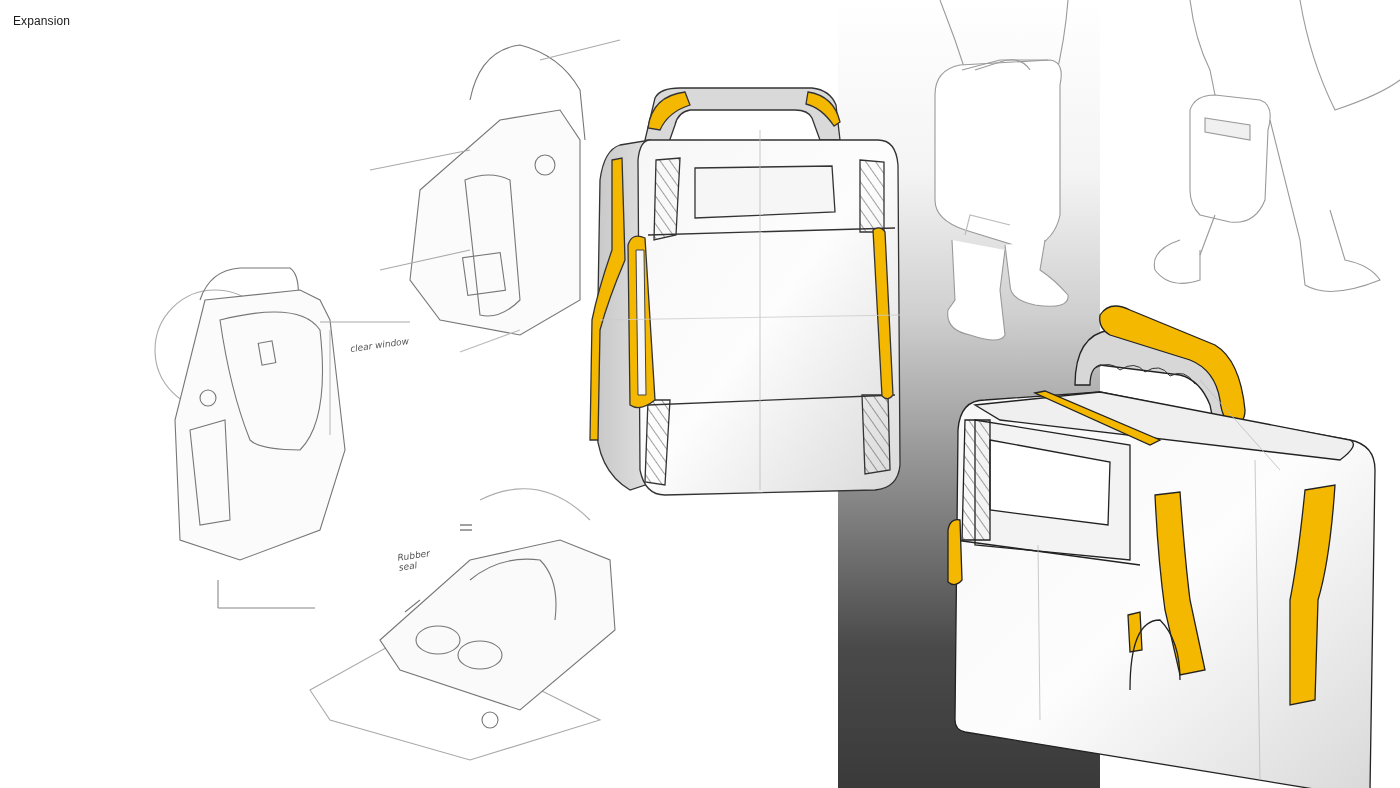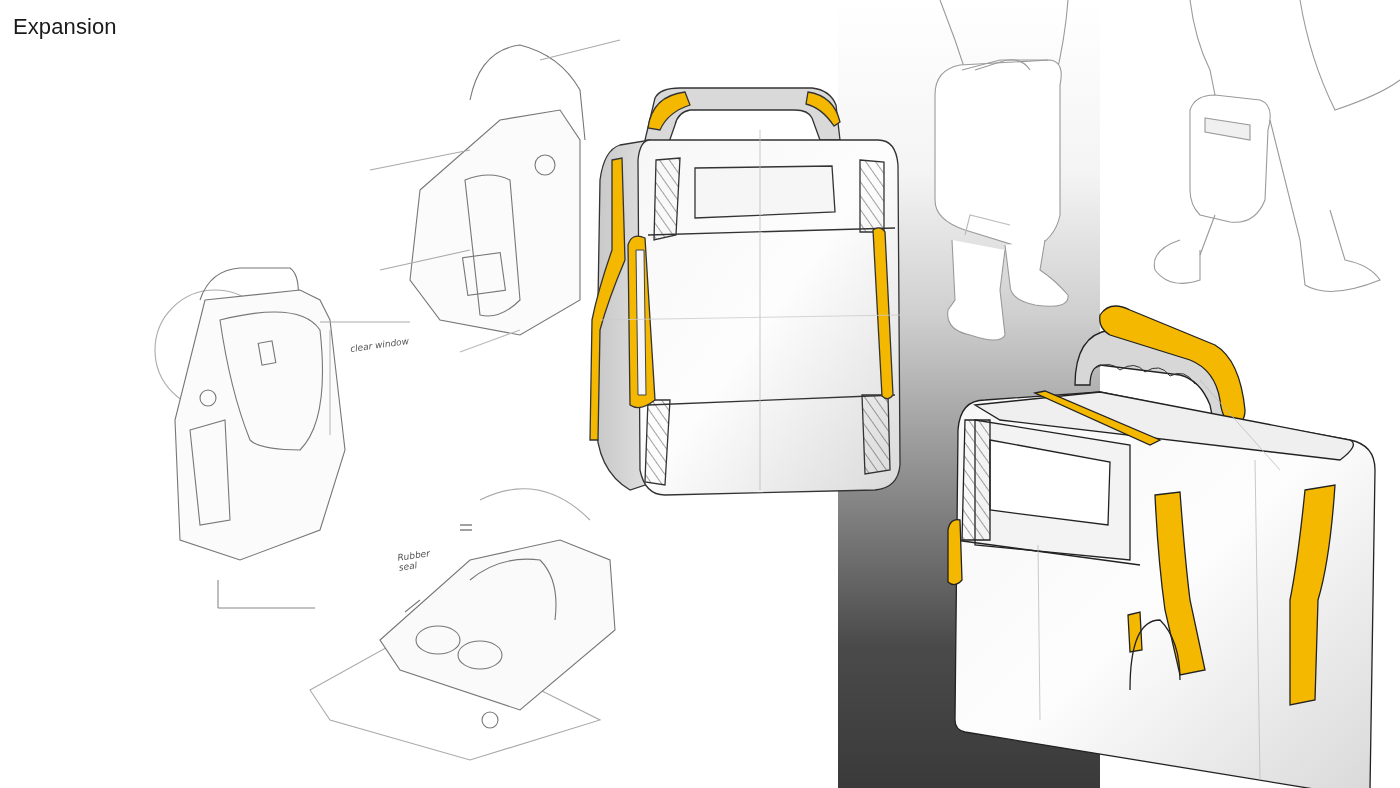--- a/index.html
+++ b/index.html
@@ -1,17 +1,17 @@
 <!DOCTYPE html>
 <html><head>
 <meta charset="utf-8">
 <style>
   html, body { margin:0; padding:0; }
   body { width:1400px; height:788px; overflow:hidden; background:#ffffff; position:relative; font-family:"Liberation Sans", sans-serif; }
-  .title { position:absolute; left:13px; top:14px; font-size:22px; color:#1a1a1a; letter-spacing:0.1px; }
+  .title { position:absolute; left:13px; top:14px; font-size:12px; color:#1a1a1a; letter-spacing:0.1px; }
   .band { position:absolute; left:838px; top:0; width:262px; height:788px;
     background:linear-gradient(to bottom, #ffffff 0%, #f4f4f4 22%, #cfcfcf 40%, #8a8a8a 62%, #4a4a4a 82%, #3a3a3a 100%); }
   .band-right { position:absolute; left:1100px; top:0; width:300px; height:788px; background:#ffffff; }
   svg.canvas { position:absolute; left:0; top:0; }
   .anno { position:absolute; font-family:"DejaVu Sans", sans-serif; font-style:italic; color:#555; font-size:9px; line-height:10px; transform:rotate(-8deg); }
 </style>
 </head>
 <body>
 
 <div class="band"></div>

